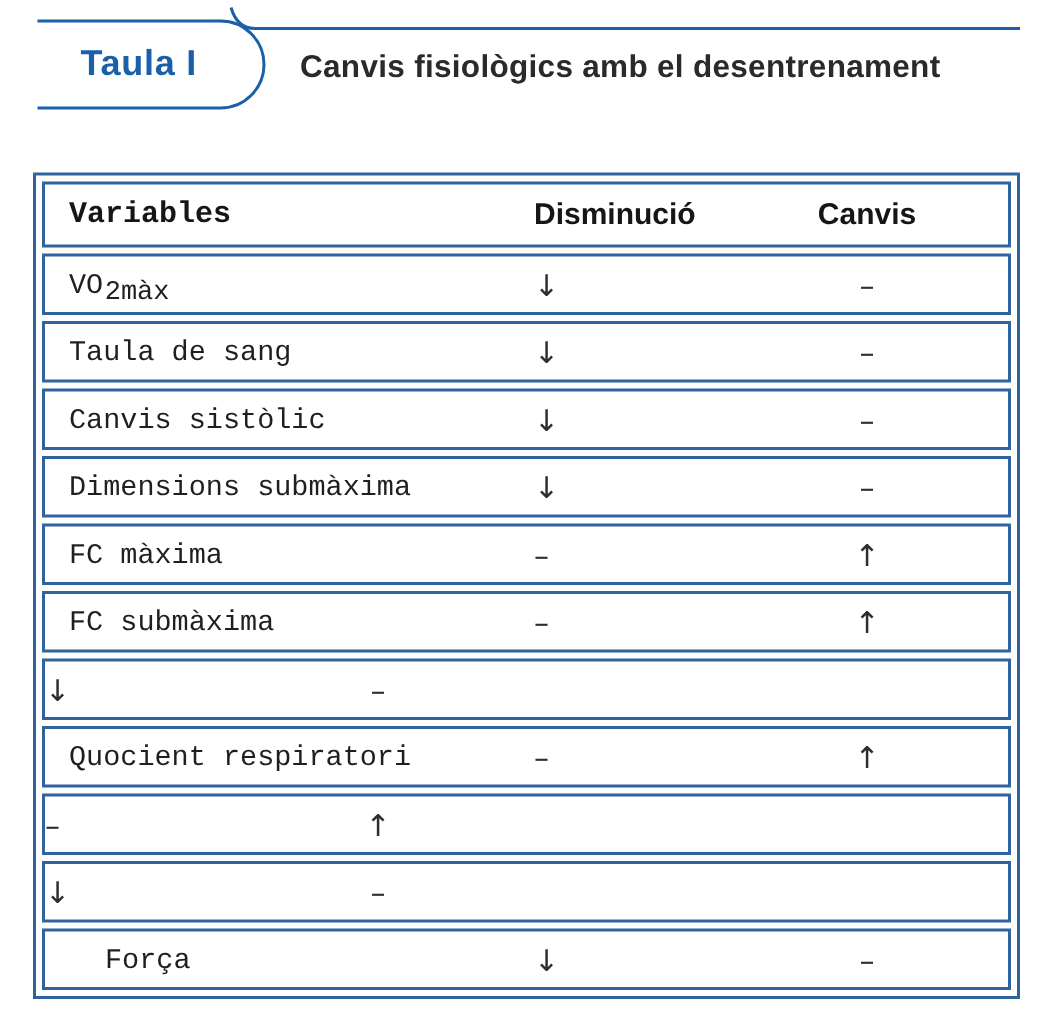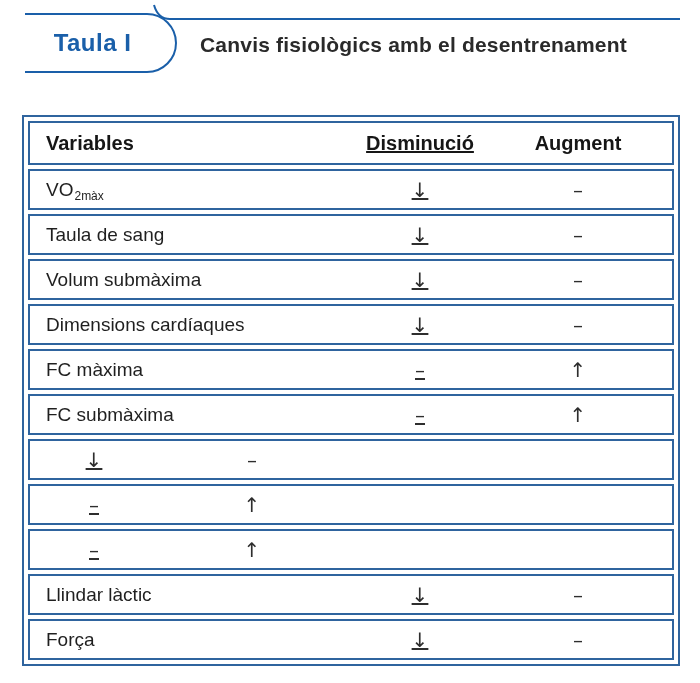--- a/index.html
+++ b/index.html
@@ -61,54 +61,53 @@
   }
   .trow {
     box-sizing: border-box;
     border: 2px solid #2f649e;
     height: 41px;
     margin-bottom: 4px;
     display: flex;
     align-items: center;
     background: #ffffff;
   }
-  .trow:last-child { margin-bottom: 0; }
+  .trow:last-child { margin-bottom: 0; padding-left: 24px; }
   .trow.head { height: 44px; }
   .cell-var {
     flex: 1 1 auto;
     padding-left: 16px;
     font-size: 19px;
     white-space: nowrap;
     overflow: hidden;
+    font-family: Liberation Mono, monospace;
   }
   .head .cell-var,
   .head .cell-dec,
   .head .cell-inc {
     font-weight: bold;
     font-size: 20px;
     color: #161616;
   }
   .cell-dec {
     flex: 0 0 128px;
     width: 128px;
-    text-align: center;
-    text-decoration: underline;
   }
   .cell-inc {
     flex: 0 0 188px;
     width: 188px;
     text-align: center;
   }
   .sym {
     font-family: "DejaVu Sans", sans-serif;
     font-size: 20px;
     color: #2e2e2e;
   }
   sub.varsub {
-    font-size: 12px;
+    font-size: 18px;
     line-height: 0;
     position: relative;
     top: 0;
     left: 1px;
   }
 </style>
 </head>
 <body>
 
 <div class="figure">
@@ -120,43 +119,43 @@
     </svg>
     <div class="tab-label">Taula I</div>
     <div class="fig-title">Canvis fisiològics amb el desentrenament</div>
   </div>
 
   <div class="dtable">
 
     <div class="trow head">
       <div class="cell-var">Variables</div>
       <div class="cell-dec">Disminució</div>
-      <div class="cell-inc">Augment</div>
+      <div class="cell-inc">Canvis</div>
     </div>
 
     <div class="trow">
       <div class="cell-var"><span>VO</span><sub class="varsub">2màx</sub></div>
       <div class="cell-dec sym">↓</div>
       <div class="cell-inc sym">–</div>
     </div>
 
     <div class="trow">
       <div class="cell-var">Taula de sang</div>
       <div class="cell-dec sym">↓</div>
       <div class="cell-inc sym">–</div>
     </div>
 
     <div class="trow">
-      <div class="cell-var">Volum submàxima</div>
+      <div class="cell-var">Canvis sistòlic</div>
       <div class="cell-dec sym">↓</div>
       <div class="cell-inc sym">–</div>
     </div>
 
     <div class="trow">
-      <div class="cell-var">Dimensions cardíaques</div>
+      <div class="cell-var">Dimensions submàxima</div>
       <div class="cell-dec sym">↓</div>
       <div class="cell-inc sym">–</div>
     </div>
 
     <div class="trow">
       <div class="cell-var">FC màxima</div>
       <div class="cell-dec sym">–</div>
       <div class="cell-inc sym">↑</div>
     </div>
 
@@ -165,31 +164,31 @@
       <div class="cell-dec sym">–</div>
       <div class="cell-inc sym">↑</div>
     </div>
 
     <div class="trow">
       <div class="cell-dec sym">↓</div>
       <div class="cell-inc sym">–</div>
     </div>
 
     <div class="trow">
+      <div class="cell-var">Quocient respiratori</div>
       <div class="cell-dec sym">–</div>
       <div class="cell-inc sym">↑</div>
     </div>
 
     <div class="trow">
       <div class="cell-dec sym">–</div>
       <div class="cell-inc sym">↑</div>
     </div>
 
     <div class="trow">
-      <div class="cell-var">Llindar làctic</div>
       <div class="cell-dec sym">↓</div>
       <div class="cell-inc sym">–</div>
     </div>
 
     <div class="trow">
       <div class="cell-var">Força</div>
       <div class="cell-dec sym">↓</div>
       <div class="cell-inc sym">–</div>
     </div>
 

